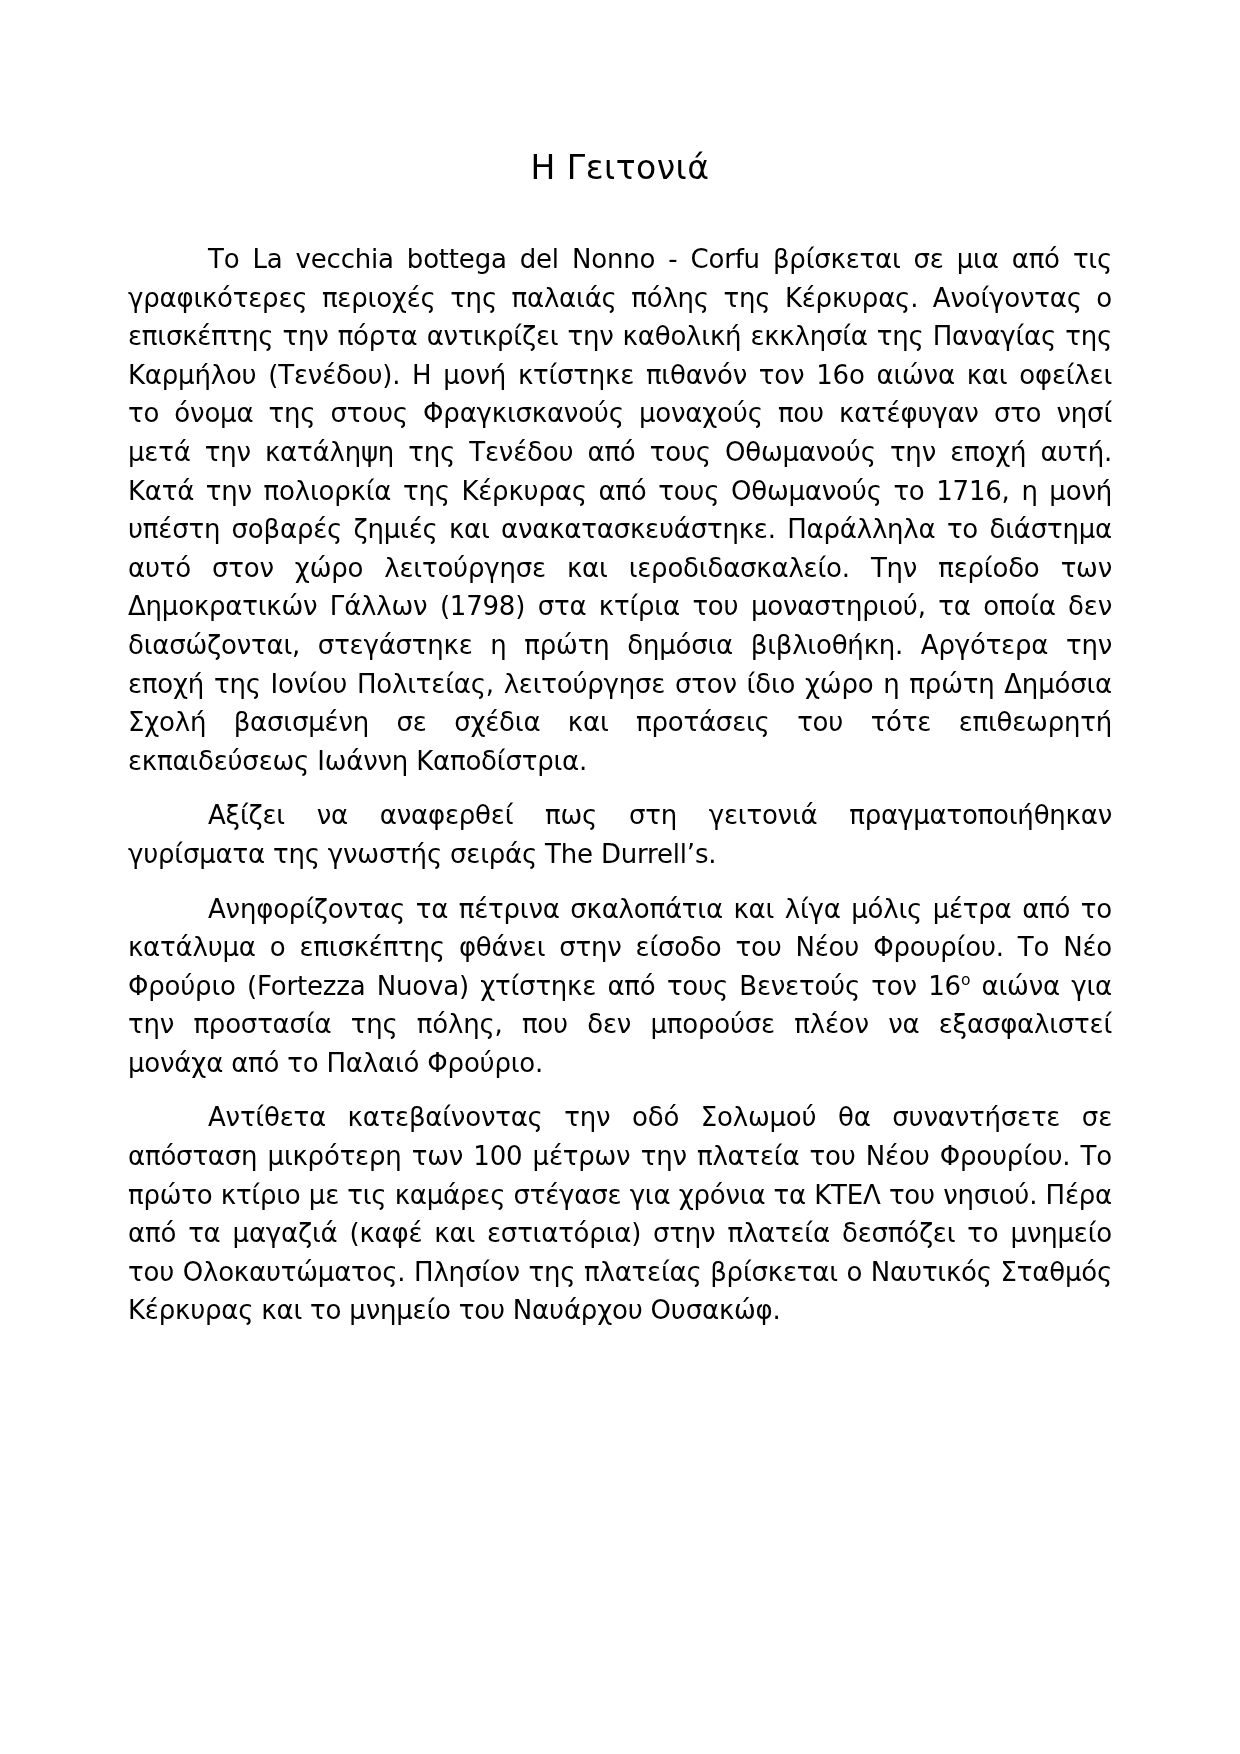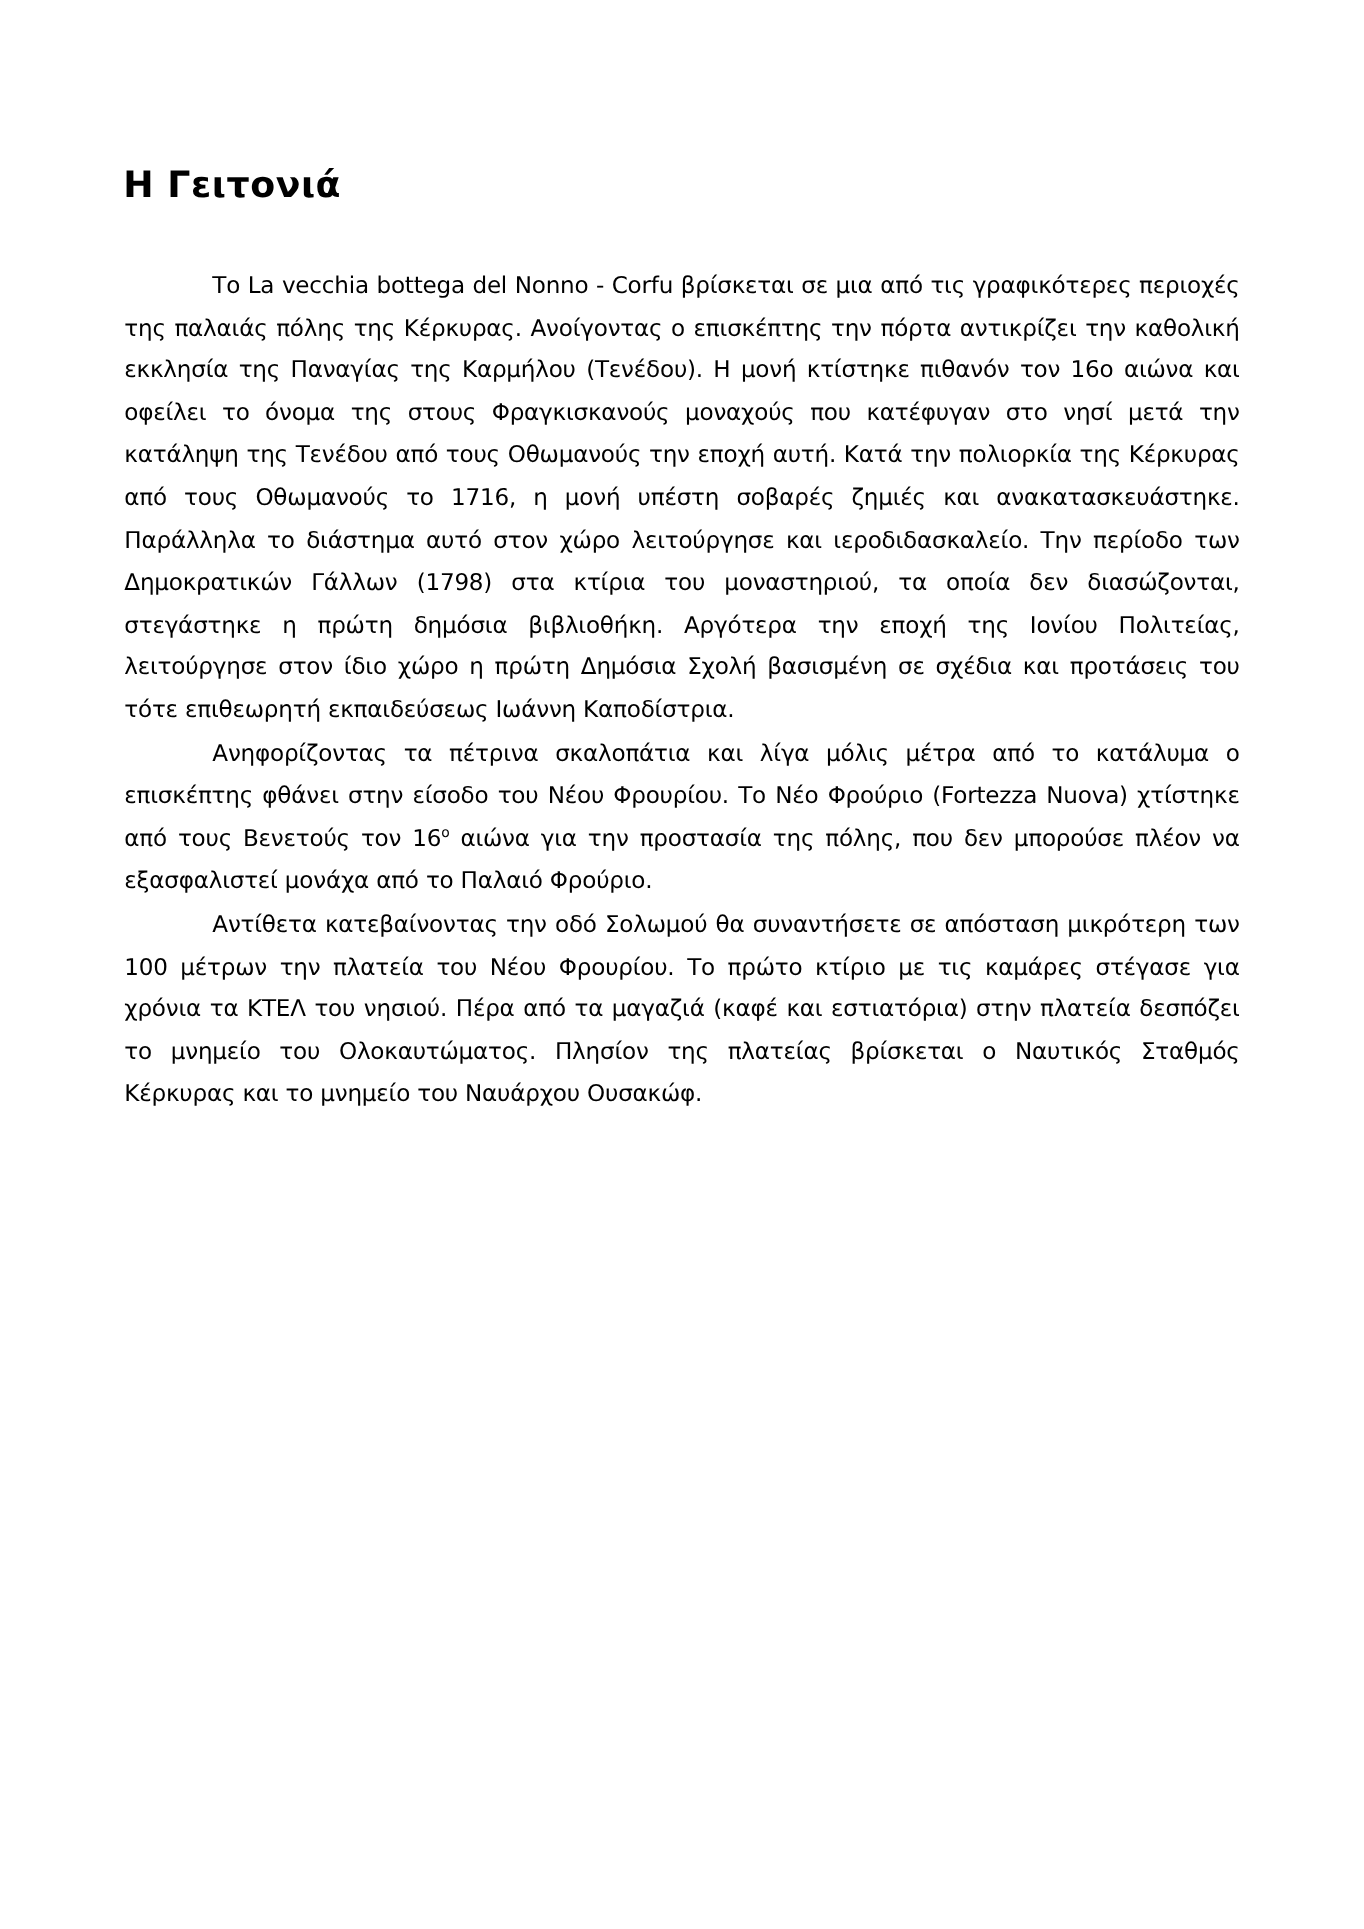--- a/index.html
+++ b/index.html
@@ -2,30 +2,31 @@
 <html><head>
 <meta charset="utf-8">
 <style>
   html, body { margin: 0; padding: 0; background: #ffffff; }
   body { width: 1240px; height: 1754px; position: relative; overflow: hidden; }
   .page {
     position: absolute; left: 112px; top: 148px; width: 1016px;
     font-family: "DejaVu Sans", sans-serif; color: #000;
   }
   .title {
-    font-weight: bold; font-size: 33px;
+    text-align: center; font-weight: normal; font-size: 33px;
     margin: 0 0 52px 0; letter-spacing: 0.5px; line-height: 40px;
   }
   .para {
-    font-size: 21px; line-height: 38.6px; text-align: justify;
-    text-indent: 80px; margin: 1px; letter-spacing: -0.2px;
+    font-size: 26px; line-height: 38.6px; text-align: justify;
+    text-indent: 80px; margin: 16px; letter-spacing: -0.2px;
   }
   sup { font-size: 60%; line-height: 0; }
 </style>
 </head>
 <body>
 
 <div class="page">
   <h1 class="title">Η Γειτονιά</h1>
   <p class="para">Το La vecchia bottega del Nonno - Corfu βρίσκεται σε μια από τις γραφικότερες περιοχές της παλαιάς πόλης της Κέρκυρας. Ανοίγοντας ο επισκέπτης την πόρτα αντικρίζει την καθολική εκκλησία της Παναγίας της Καρμήλου (Τενέδου). Η μονή κτίστηκε πιθανόν τον 16ο αιώνα και οφείλει το όνομα της στους Φραγκισκανούς μοναχούς που κατέφυγαν στο νησί μετά την κατάληψη της Τενέδου από τους Οθωμανούς την εποχή αυτή. Κατά την πολιορκία της Κέρκυρας από τους Οθωμανούς το 1716, η μονή υπέστη σοβαρές ζημιές και ανακατασκευάστηκε. Παράλληλα το διάστημα αυτό στον χώρο λειτούργησε και ιεροδιδασκαλείο. Την περίοδο των Δημοκρατικών Γάλλων (1798) στα κτίρια του μοναστηριού, τα οποία δεν διασώζονται, στεγάστηκε η πρώτη δημόσια βιβλιοθήκη. Αργότερα την εποχή της Ιονίου Πολιτείας, λειτούργησε στον ίδιο χώρο η πρώτη Δημόσια Σχολή βασισμένη σε σχέδια και προτάσεις του τότε επιθεωρητή εκπαιδεύσεως Ιωάννη Καποδίστρια.</p>
+  <p class="para">Αξίζει να αναφερθεί πως στη γειτονιά πραγματοποιήθηκαν γυρίσματα της γνωστής σειράς The Durrell’s.</p>
   <p class="para"><span>Ανηφορίζοντας τα πέτρινα σκαλοπάτια και λίγα μόλις μέτρα από το κατάλυμα ο επισκέπτης φθάνει στην είσοδο του Νέου Φρουρίου. Το Νέο Φρούριο (Fortezza Nuova) χτίστηκε από τους Βενετούς τον 16</span><sup>ο</sup><span> αιώνα για την προστασία της πόλης, που δεν μπορούσε πλέον να εξασφαλιστεί μονάχα από το Παλαιό Φρούριο.</span></p>
   <p class="para">Αντίθετα κατεβαίνοντας την οδό Σολωμού θα συναντήσετε σε απόσταση μικρότερη των 100 μέτρων την πλατεία του Νέου Φρουρίου. Το πρώτο κτίριο με τις καμάρες στέγασε για χρόνια τα ΚΤΕΛ του νησιού. Πέρα από τα μαγαζιά (καφέ και εστιατόρια) στην πλατεία δεσπόζει το μνημείο του Ολοκαυτώματος. Πλησίον της πλατείας βρίσκεται ο Ναυτικός Σταθμός Κέρκυρας και το μνημείο του Ναυάρχου Ουσακώφ.</p>
 </div>
 
 </body></html>

